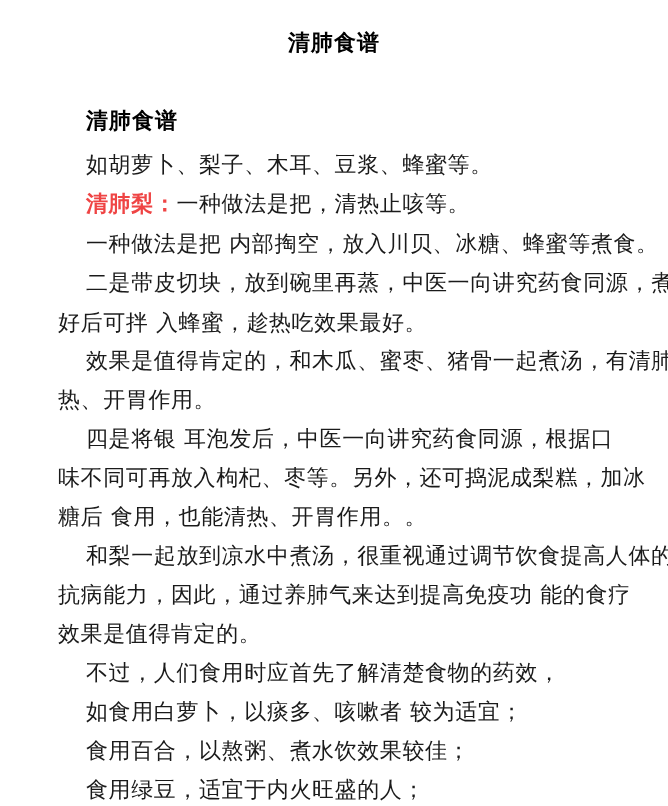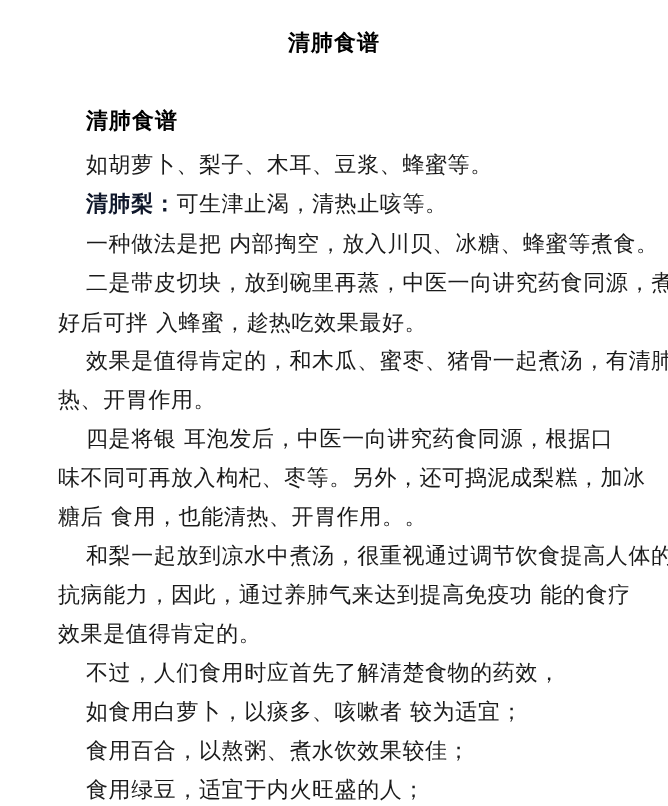--- a/index.html
+++ b/index.html
@@ -19,33 +19,33 @@
       font-weight: bold; font-size: 22px; color: #000; letter-spacing: 1px;
     }
     .line {
       position: absolute; font-size: 22px; white-space: nowrap; color: #1a1a1a;
       letter-spacing: 0.6px;
     }
     .ind { left: 86px; }
     .noind { left: 58px; }
     .hl-label {
       font-family: "DejaVu Sans", "Liberation Sans", sans-serif;
-      font-weight: bold; color: #0f172a;
+      font-weight: bold; color: #ef4444;
     }
   </style>
 </head>
 <body>
 
 <div>
   <div class="doc-title">清肺食谱</div>
   <div class="section-heading">清肺食谱</div>
 
   <div class="line ind" style="top:150px">如胡萝卜、梨子、木耳、豆浆、蜂蜜等。</div>
   <div class="line ind" style="top:189px">
-    <span class="hl-label">清肺梨：</span><span>可生津止渴，清热止咳等。</span>
+    <span class="hl-label">清肺梨：</span><span>一种做法是把，清热止咳等。</span>
   </div>
   <div class="line ind" style="top:229px">一种做法是把 内部掏空，放入川贝、冰糖、蜂蜜等煮食。</div>
   <div class="line ind" style="top:268px">二是带皮切块，放到碗里再蒸，中医一向讲究药食同源，煮</div>
   <div class="line noind" style="top:308px">好后可拌 入蜂蜜，趁热吃效果最好。</div>
   <div class="line ind" style="top:346px">效果是值得肯定的，和木瓜、蜜枣、猪骨一起煮汤，有清肺</div>
   <div class="line noind" style="top:385px">热、开胃作用。</div>
   <div class="line ind" style="top:424px">四是将银 耳泡发后，中医一向讲究药食同源，根据口</div>
   <div class="line noind" style="top:463px">味不同可再放入枸杞、枣等。另外，还可捣泥成梨糕，加冰</div>
   <div class="line noind" style="top:502px">糖后 食用，也能清热、开胃作用。。</div>
   <div class="line ind" style="top:541px">和梨一起放到凉水中煮汤，很重视通过调节饮食提高人体的</div>

